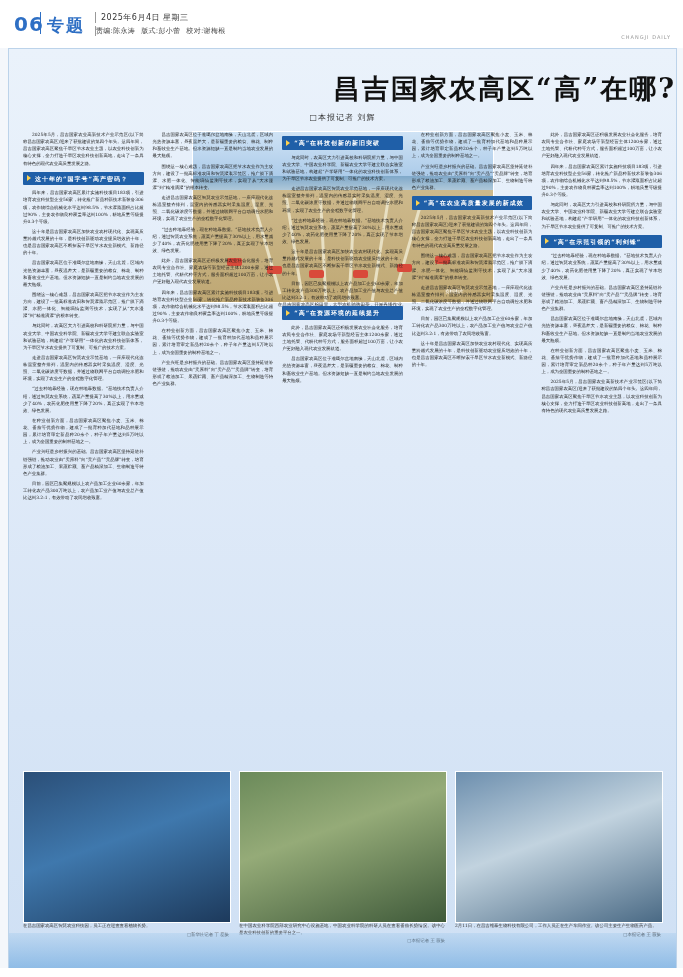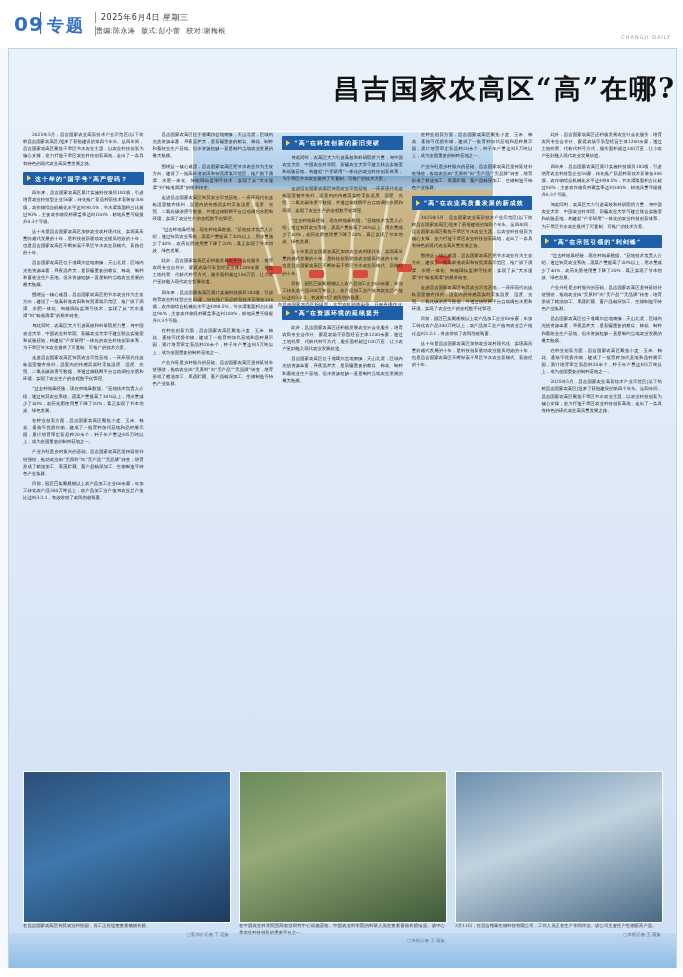--- a/index.html
+++ b/index.html
@@ -140,35 +140,36 @@
   .page-bottom{
     position:absolute;left:0;bottom:0;width:683px;height:9px;background:#ffffff;
   }
 </style>
 </head>
 <body>
 
 <div class="page">
 
   <div class="masthead">
-    <div class="page-num">09</div>
+    <div class="page-num">06</div>
     <div class="page-sep"></div>
     <div class="section-title">专题</div>
     <div class="date-line">2025年6月4日 星期三</div>
     <div class="editors">
       <span>责编:陈永涛</span>
       <span>版式:彭小蕾</span>
       <span>校对:谢梅根</span>
     </div>
     <div class="logo-sub">CHANGJI DAILY</div>
   </div>
 
   <div class="frame">
 
     <div class="headline">昌吉国家农高区“高”在哪?</div>
+    <div class="byline">□本报记者 刘辉</div>
 
     <div class="photo-main">
       <div class="pm-sky"></div>
       <div class="pm-water"></div>
       <div class="pm-field"></div>
       <div class="pm-row" style="left:58px;top:66px;width:3px;height:100px;transform:rotate(-16deg);"></div>
       <div class="pm-row" style="left:92px;top:66px;width:3px;height:104px;transform:rotate(-9deg);"></div>
       <div class="pm-row" style="left:126px;top:66px;width:3px;height:104px;transform:rotate(-3deg);"></div>
       <div class="pm-row" style="left:160px;top:66px;width:3px;height:104px;transform:rotate(3deg);"></div>
       <div class="pm-row" style="left:194px;top:66px;width:3px;height:104px;transform:rotate(9deg);"></div>

